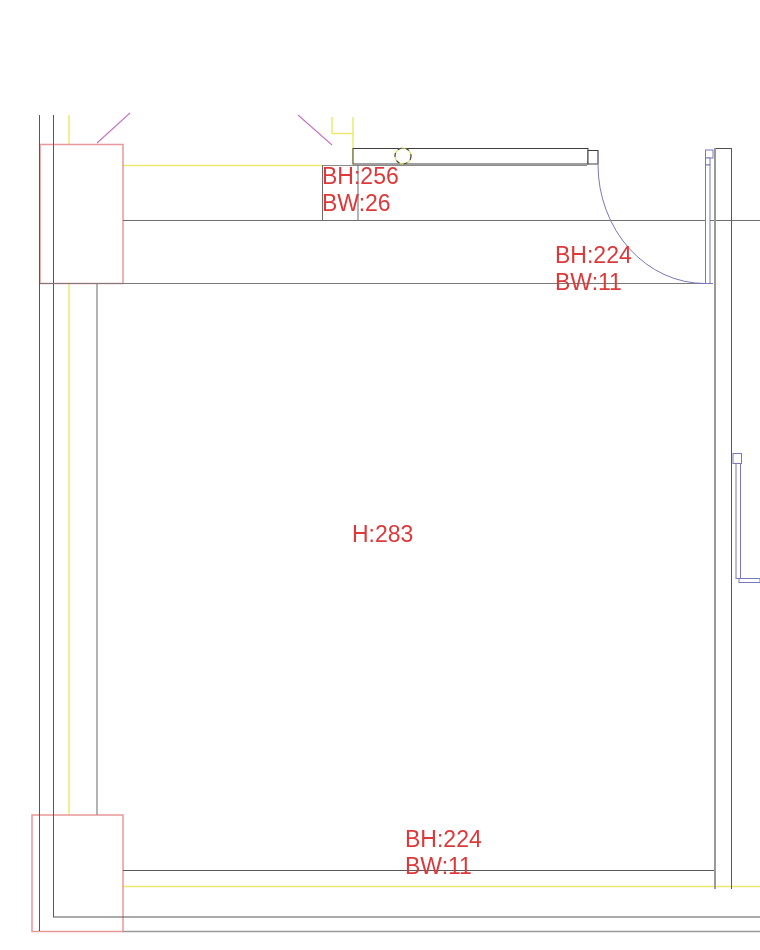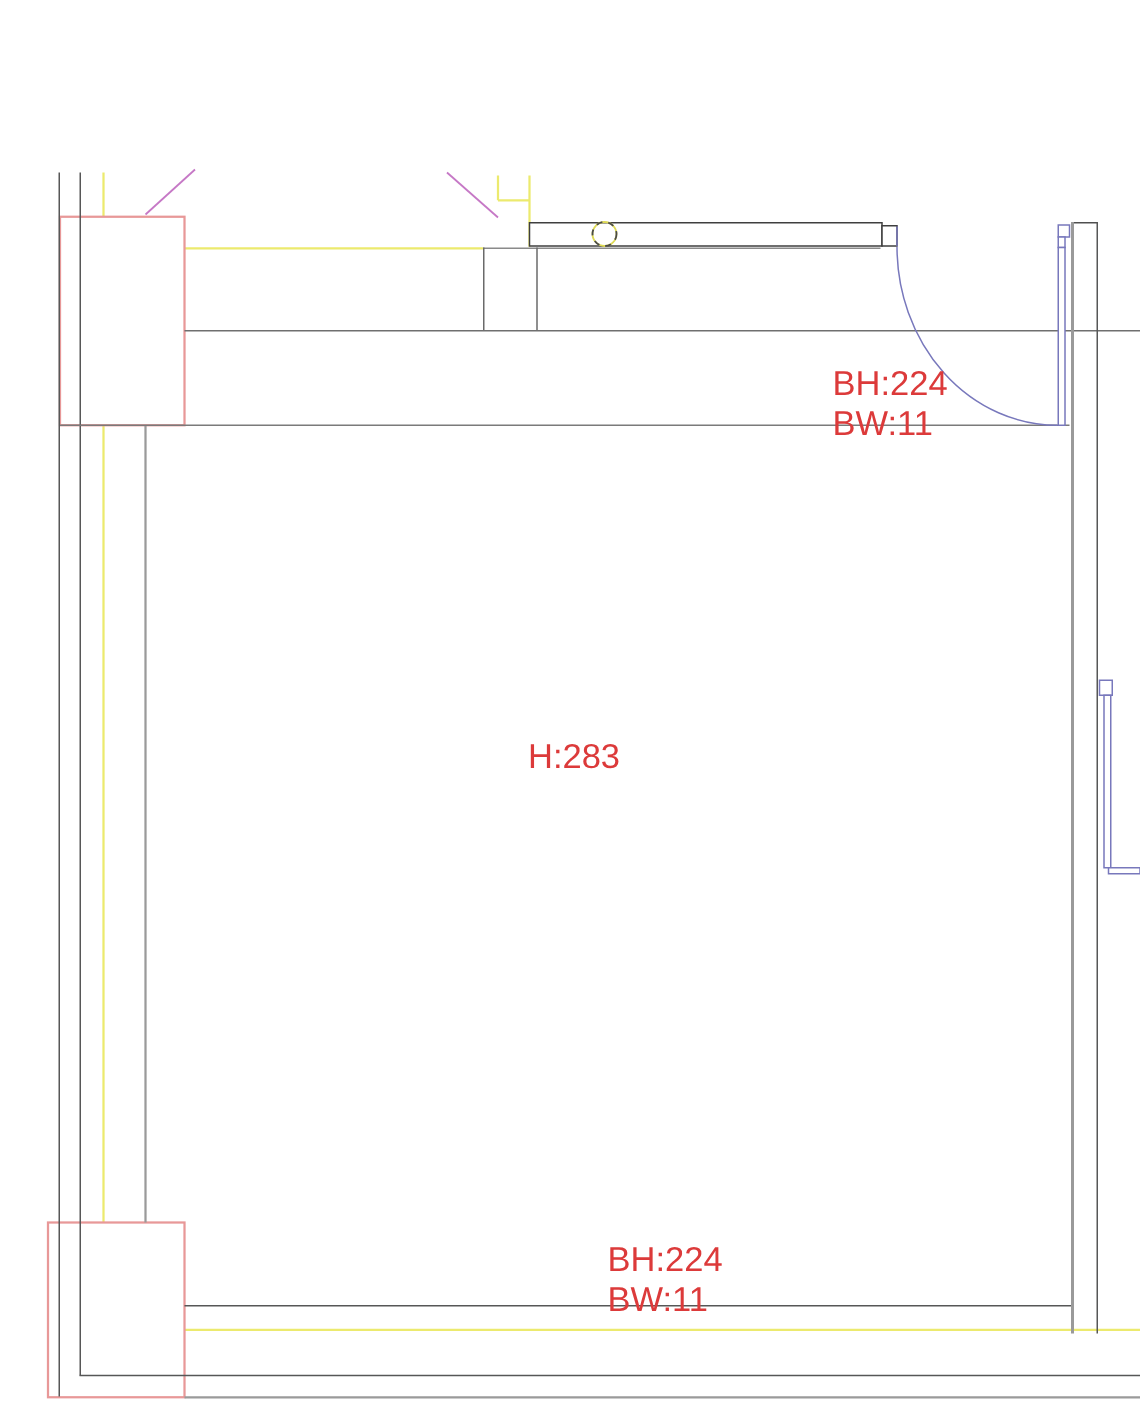--- a/index.html
+++ b/index.html
@@ -25,21 +25,21 @@
     color:var(--red-text);
     font-size:23px;
     line-height:27px;
     white-space:nowrap;
     letter-spacing:0px;
   }
   .lbl span{display:block;}
   .lbl-top{left:322px;top:163px;}
   .lbl-right{left:555px;top:242px;}
   .lbl-left{left:65px;top:387px;}
-  .lbl-center{left:352px;top:491px;}
+  .lbl-center{left:352px;top:521px;}
   .lbl-bottom{left:405px;top:826px;}
 </style>
 </head>
 <body>
 
 <div class="canvas">
 
   <svg width="760" height="950" viewBox="0 0 760 950">
 
     <g stroke="#ecea6e" stroke-width="1.5" fill="none">
@@ -91,20 +91,24 @@
       <rect x="705.5" y="165" width="4.5" height="118.5" fill="#ffffff"></rect>
       <rect x="733" y="453.5" width="8.5" height="10" fill="#ffffff"></rect>
       <rect x="736" y="463.5" width="4.5" height="115" fill="#ffffff"></rect>
       <rect x="739" y="578.5" width="21" height="4" fill="#ffffff"></rect>
     </g>
 
     <circle cx="403" cy="156" r="8" stroke="#deda55" stroke-width="1.2" fill="none"></circle>
     <circle cx="403" cy="156" r="8" stroke="#4a4a4a" stroke-width="1.2" fill="none" stroke-dasharray="4 4"></circle>
   </svg>
 
+  <div class="lbl lbl-top">
+    <span>BH:256</span>
+    <span>BW:26</span>
+  </div>
 
   <div class="lbl lbl-right">
     <span>BH:224</span>
     <span>BW:11</span>
   </div>
 
 
   <div class="lbl lbl-center">
     <span>H:283</span>
   </div>

